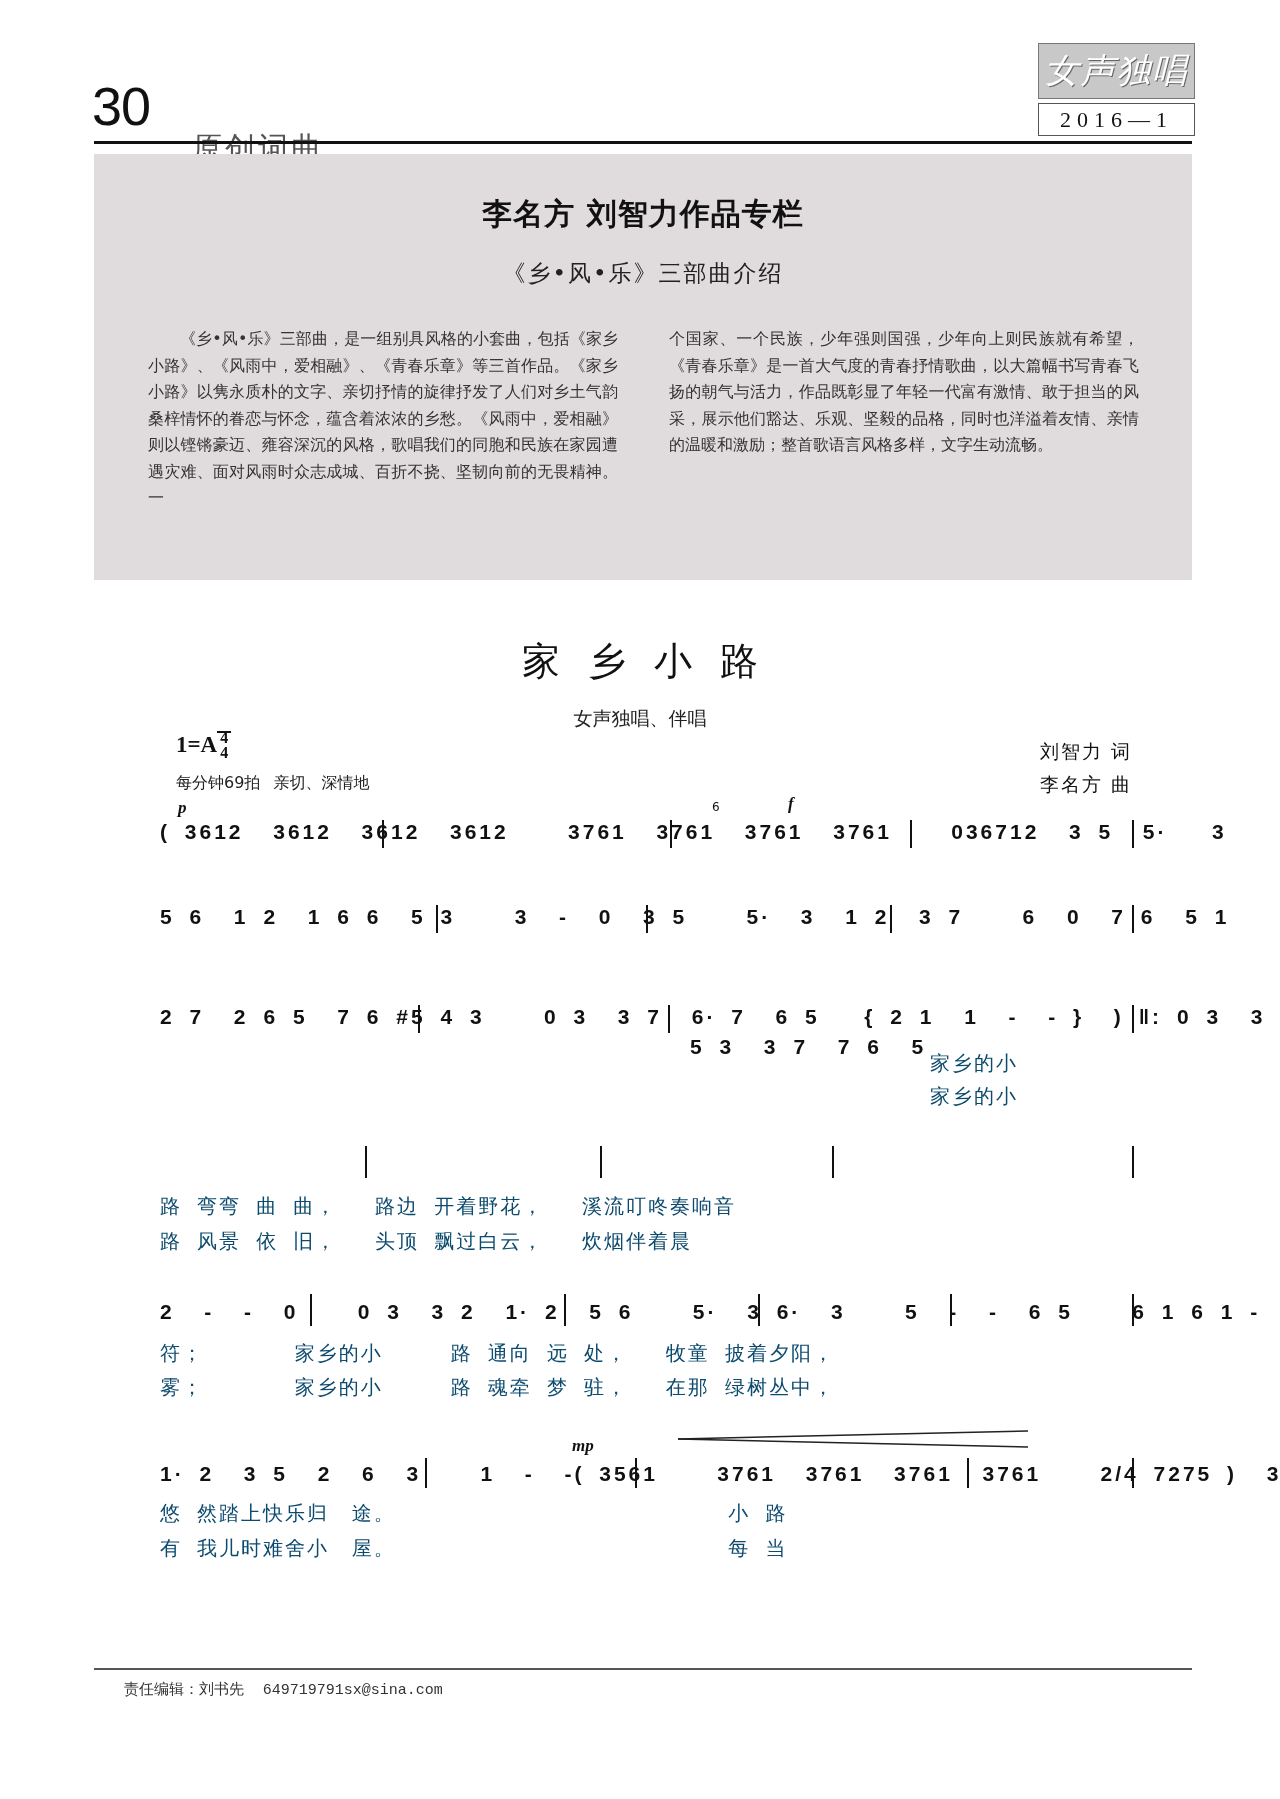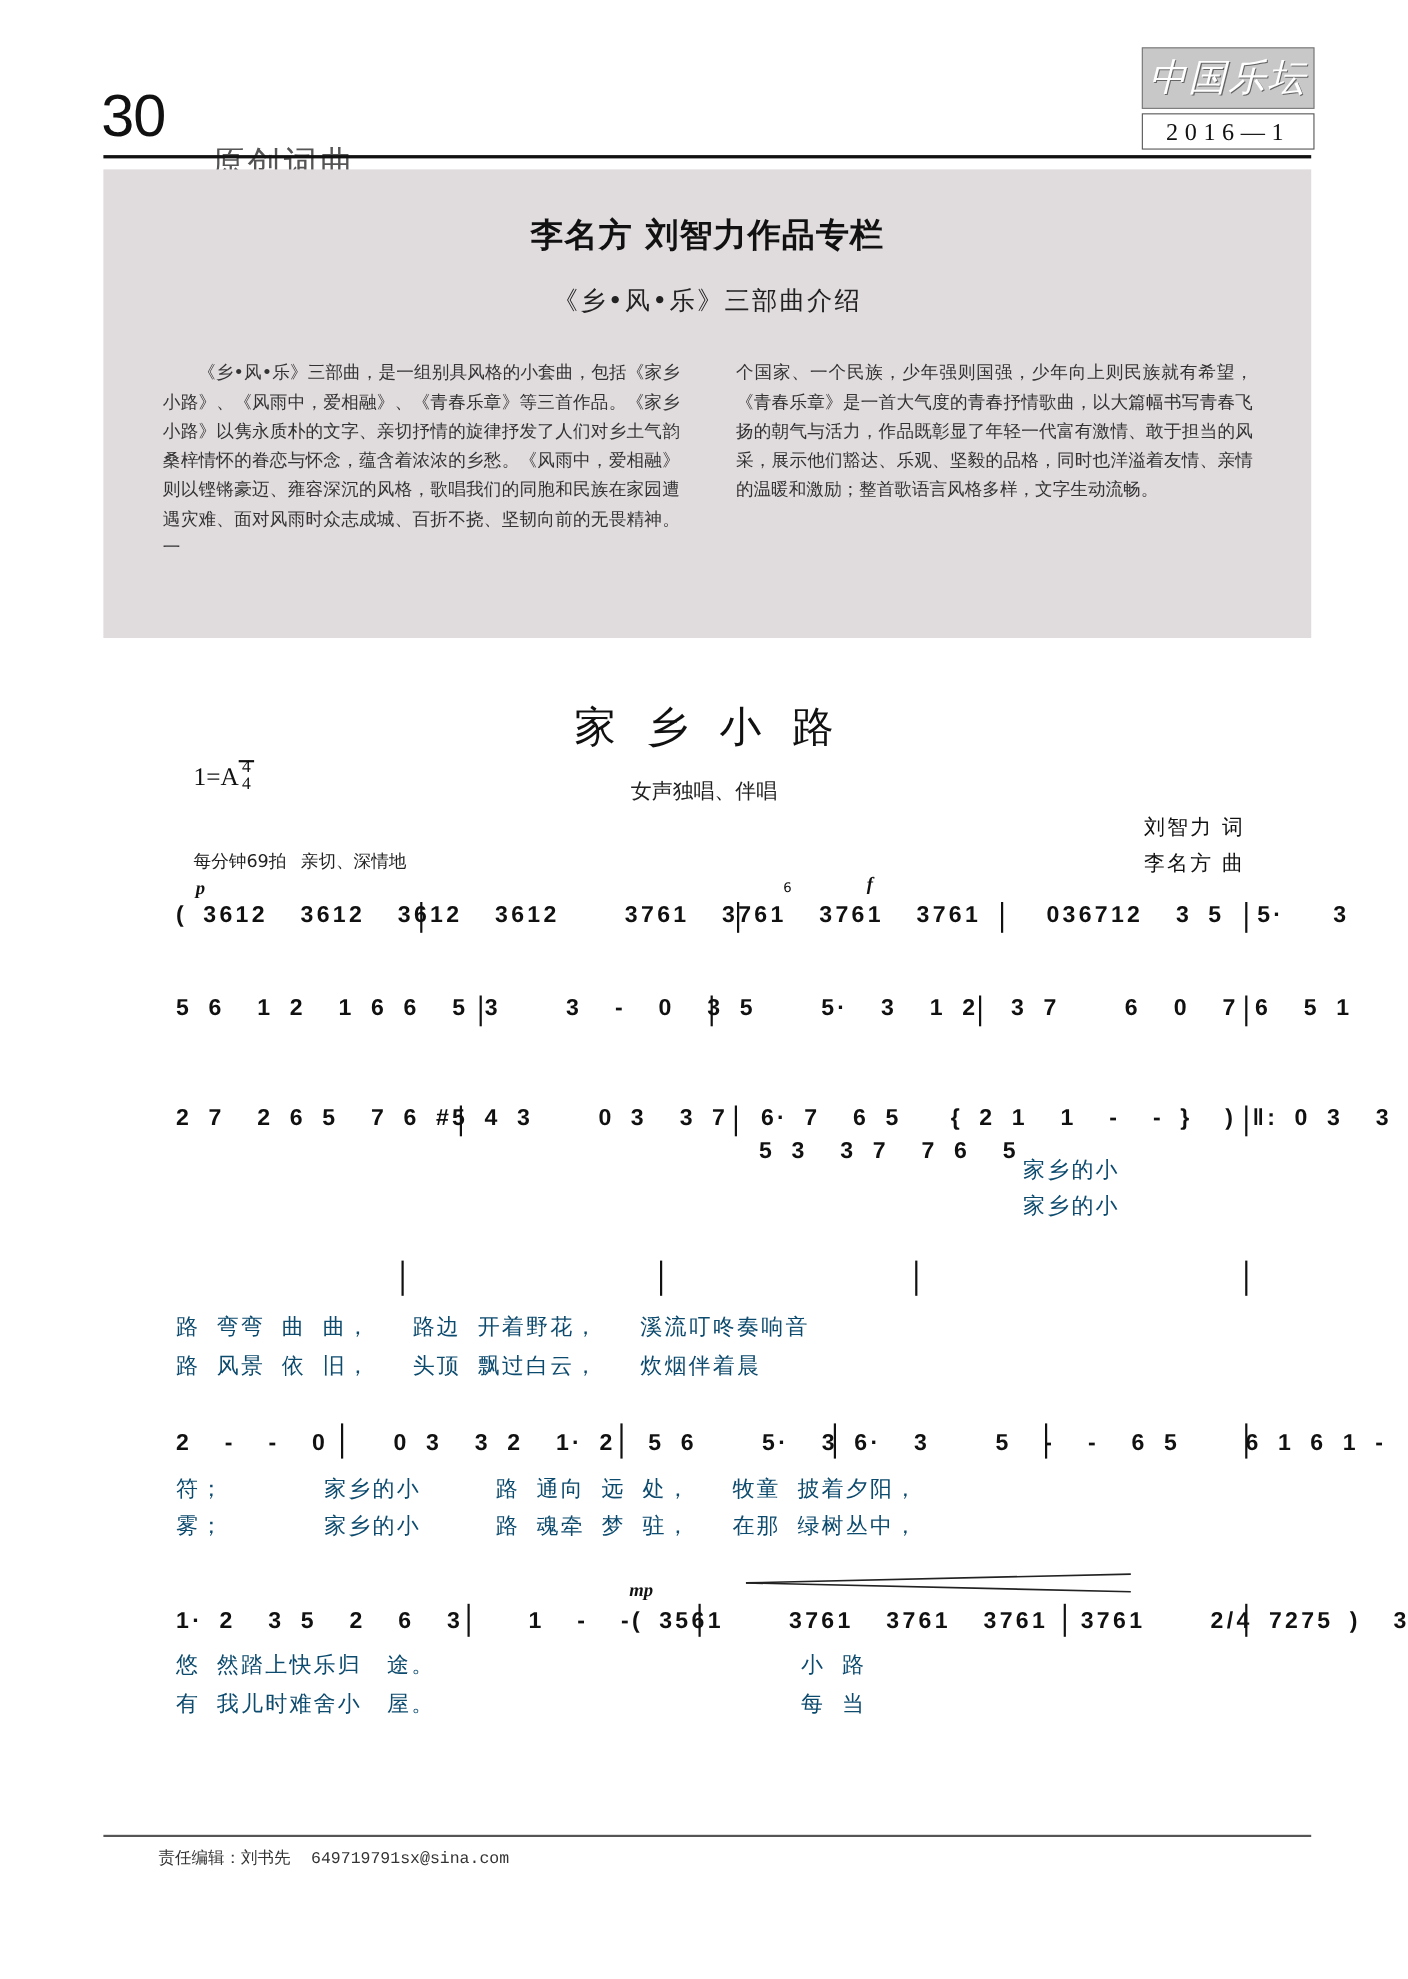--- a/index.html
+++ b/index.html
@@ -21,46 +21,46 @@
   .intro-box { left: 94px; top: 154px; width: 1098px; height: 426px; background: #e0dbdd; }
   .column-title { left: 0; width: 100%; top: 40px; text-align: center; font-size: 30px; font-weight: bold; letter-spacing: 1px; }
   .column-subtitle { left: 0; width: 100%; top: 104px; text-align: center; font-family: "DejaVu Serif", serif; font-size: 23px; color: #222; letter-spacing: 2px; }
   .intro-col { top: 172px; width: 470px; font-size: 16px; line-height: 26.5px; color: #333; text-align: justify; }
   .intro-col.left { left: 54px; text-indent: 2em; }
   .intro-col.right { left: 575px; }
 
   
   .song-title { left: 0; width: 1280px; top: 636px; text-align: center; font-family: "DejaVu Serif", serif; font-size: 38px; letter-spacing: 28px; padding-left: 28px; }
   .song-subtitle { left: 0; width: 1280px; top: 706px; text-align: center; font-family: "DejaVu Serif", serif; font-size: 19px; color: #222; }
-  .key { left: 176px; top: 690px; font-family: "Liberation Serif", serif; font-weight: normal; font-size: 23px; display: flex; align-items: flex-end; }
+  .key { left: 176px; top: 730px; font-family: "Liberation Serif", serif; font-weight: bold; font-size: 23px; display: flex; align-items: center; }
   .frac { display: inline-flex; flex-direction: column; align-items: center; margin-left: 3px; font-size: 16px; line-height: 15px; }
   .frac .bar { width: 14px; height: 2px; background: #111; margin: 1px 0; }
   .tempo { left: 176px; top: 773px; font-size: 16px; color: #222; word-spacing: 8px; }
   .lyricist { right: 148px; top: 739px; font-family: "DejaVu Serif", serif; font-size: 19px; letter-spacing: 2px; }
   .composer { right: 148px; top: 772px; font-family: "DejaVu Serif", serif; font-size: 19px; letter-spacing: 2px; margin-left: 32px; }
 
   
   .score-line { left: 160px; width: 974px; height: 40px; }
   .score-line .notes { position: absolute; left: 0; top: 0; font-family: "Liberation Sans", sans-serif; font-weight: bold;
                         font-size: 21px; letter-spacing: 3px; white-space: pre; word-spacing: 6px; }
   .bar { position: absolute; width: 2px; background: #111; }
   .dyn { font-family: "Liberation Serif", serif; font-style: italic; font-weight: bold; font-size: 17px; }
   .lyric { left: 160px; font-family: Liberation Sans, sans-serif; font-size: 20px; color: #0c4a6e; white-space: pre; letter-spacing: 2px; }
 
   
   .foot-rule { left: 94px; top: 1668px; width: 1098px; height: 2px; background: #555; }
-  .footer { left: 124px; top: 1680px; font-family: "DejaVu Serif", serif; font-size: 15px; color: #333; margin-left: 20px; }
+  .footer { left: 124px; top: 1680px; font-family: "DejaVu Serif", serif; font-size: 15px; color: #333; }
   .footer .mail { font-family: "Liberation Mono", monospace; margin-left: 14px; }
 </style>
 </head>
 <body>
 
 <div class="abs page-num">30</div>
 <div class="abs section-name">原创词曲</div>
-<div class="abs logo">中国乐坛</div>
+<div class="abs logo">女声独唱</div>
 <div class="abs issue">2016—1</div>
 <div class="abs head-rule"></div>
 
 <div class="abs intro-box">
   <div class="abs column-title">李名方 刘智力作品专栏</div>
   <div class="abs column-subtitle">《乡•风•乐》三部曲介绍</div>
   <div class="abs intro-col left">《乡•风•乐》三部曲，是一组别具风格的小套曲，包括《家乡小路》、《风雨中，爱相融》、《青春乐章》等三首作品。《家乡小路》以隽永质朴的文字、亲切抒情的旋律抒发了人们对乡土气韵桑梓情怀的眷恋与怀念，蕴含着浓浓的乡愁。《风雨中，爱相融》则以铿锵豪迈、雍容深沉的风格，歌唱我们的同胞和民族在家园遭遇灾难、面对风雨时众志成城、百折不挠、坚韧向前的无畏精神。一</div>
   <div class="abs intro-col right">个国家、一个民族，少年强则国强，少年向上则民族就有希望，《青春乐章》是一首大气度的青春抒情歌曲，以大篇幅书写青春飞扬的朝气与活力，作品既彰显了年轻一代富有激情、敢于担当的风采，展示他们豁达、乐观、坚毅的品格，同时也洋溢着友情、亲情的温暖和激励；整首歌语言风格多样，文字生动流畅。</div>
 </div>
 

